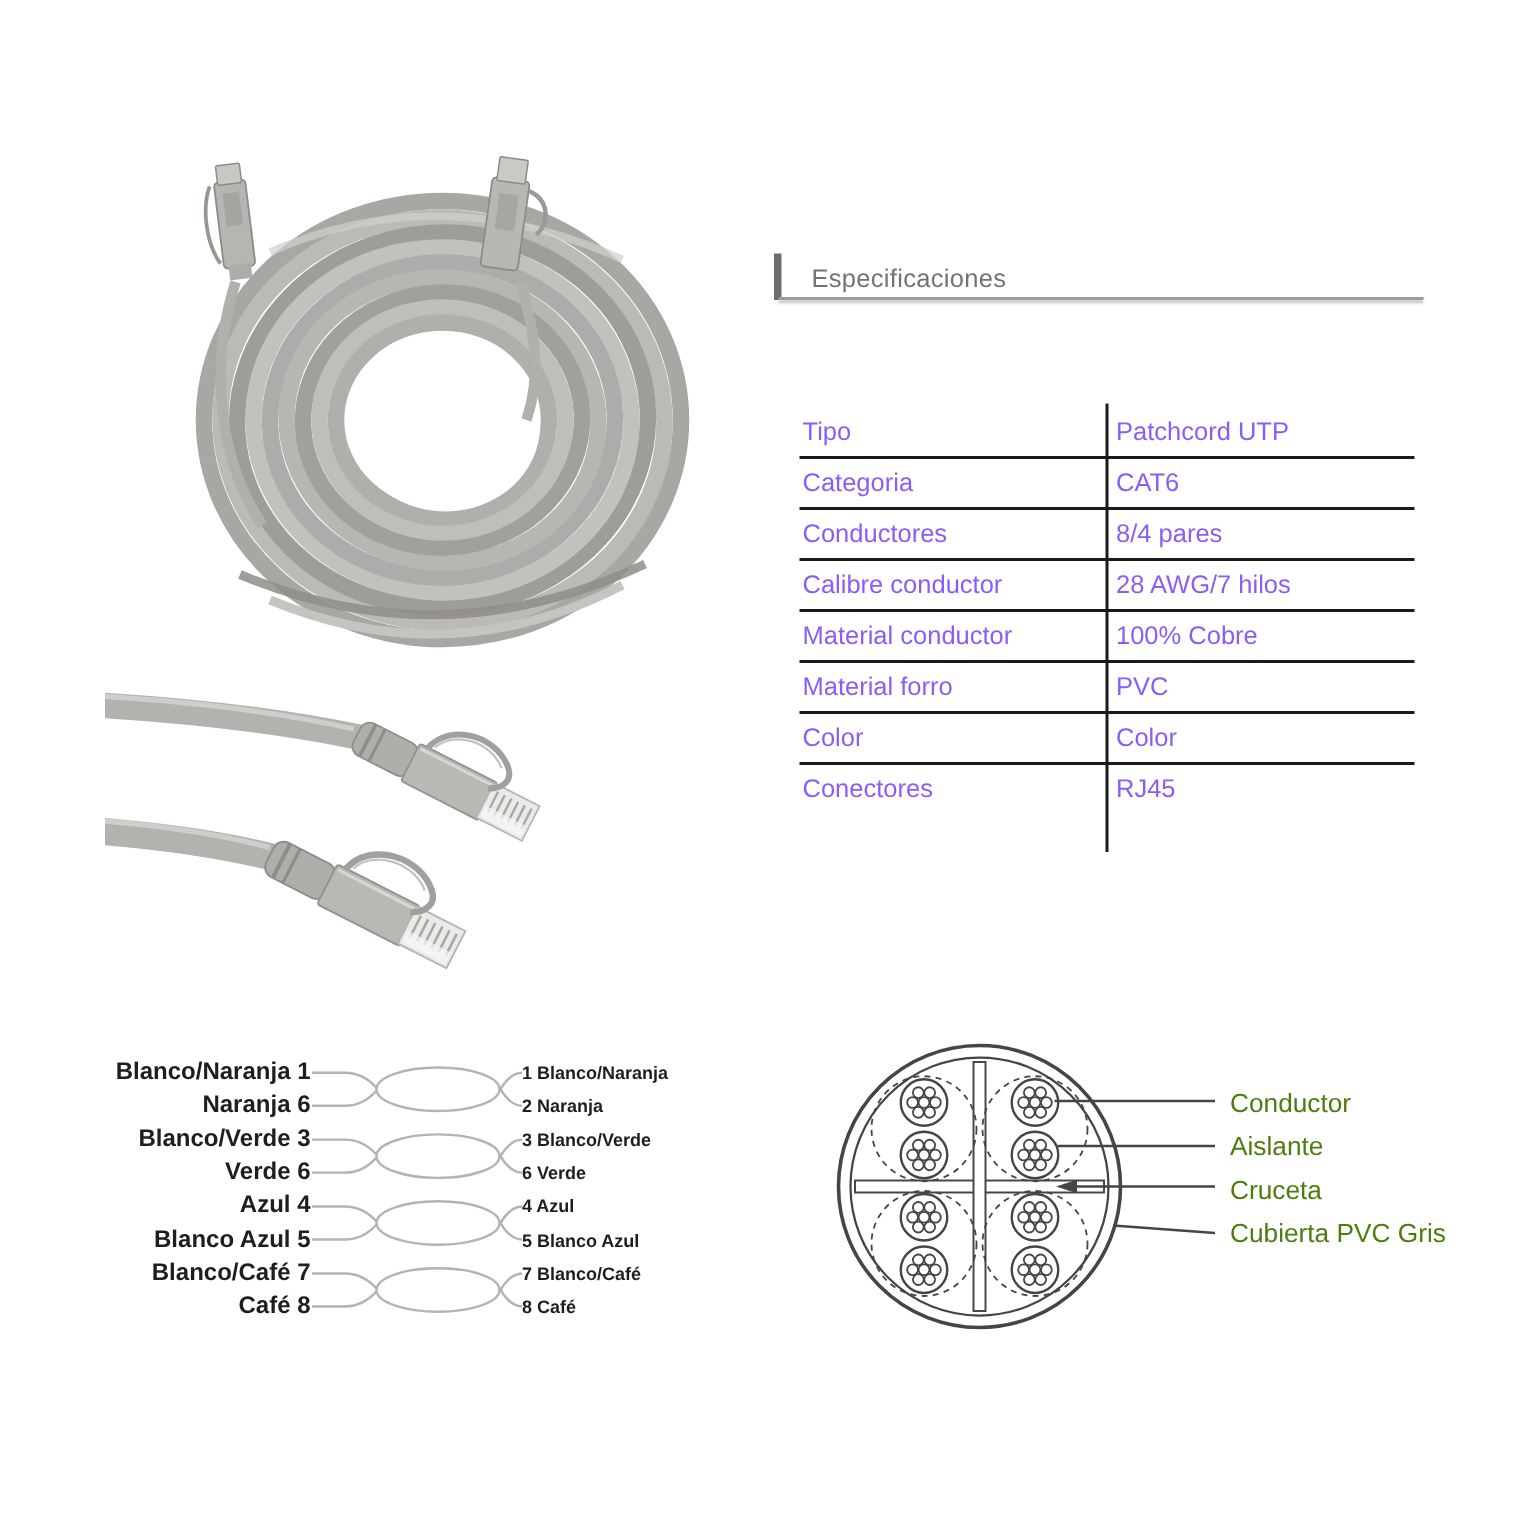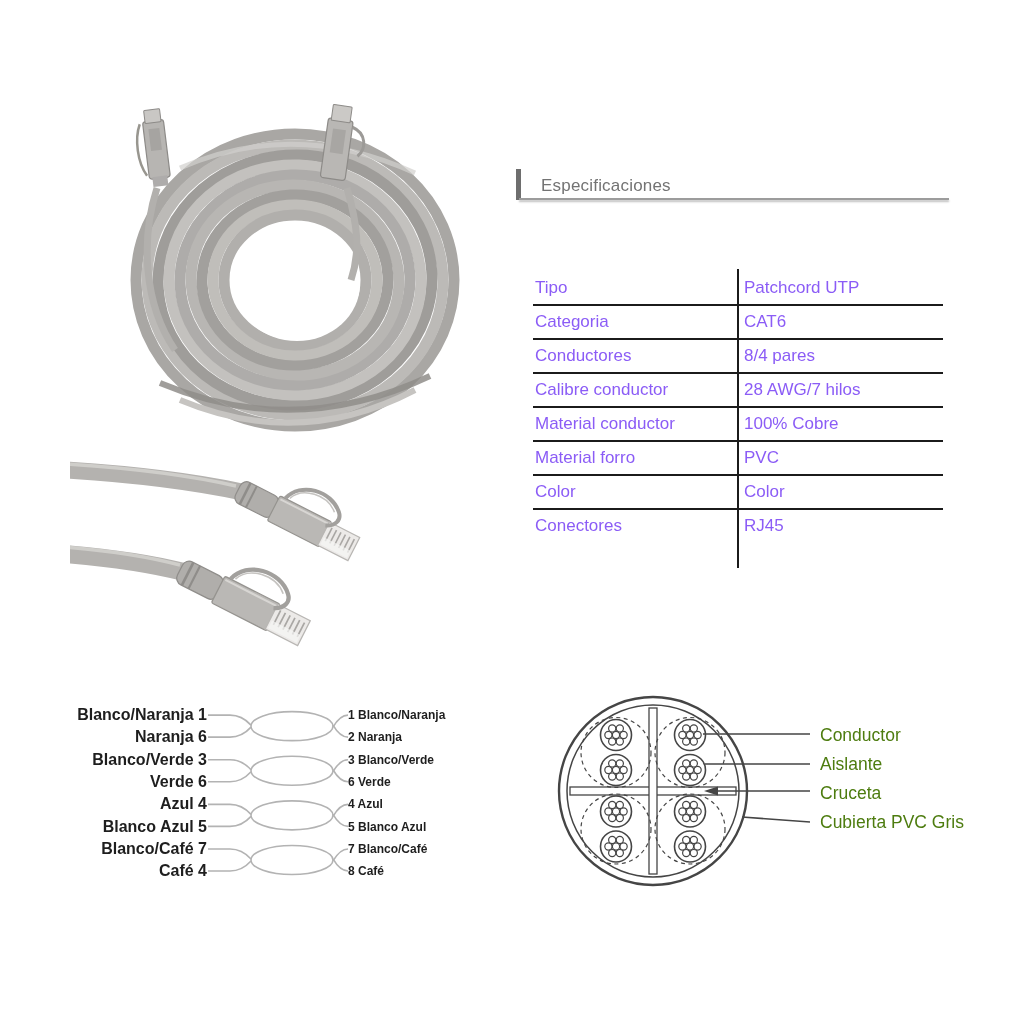--- a/index.html
+++ b/index.html
@@ -205,21 +205,21 @@
           <span class="wiring-left">Blanco Azul 5</span>
           <span class="wiring-right">5 Blanco Azul</span>
         </div>
 
         <div class="wiring-row" style="--i: 6;">
           <span class="wiring-left">Blanco/Café 7</span>
           <span class="wiring-right">7 Blanco/Café</span>
         </div>
 
         <div class="wiring-row" style="--i: 7;">
-          <span class="wiring-left">Café 4</span>
+          <span class="wiring-left">Café 8</span>
           <span class="wiring-right">8 Café</span>
         </div>
       </div>
   </div>
 
   <svg class="xsection-svg" viewBox="0 0 450 215" aria-hidden="true">
     <defs>
       <g id="cond7" fill="#ffffff" stroke="#454545" stroke-width="1.2">
         <circle r="15.5" stroke-width="1.6"></circle>
         <circle r="3.6"></circle>

